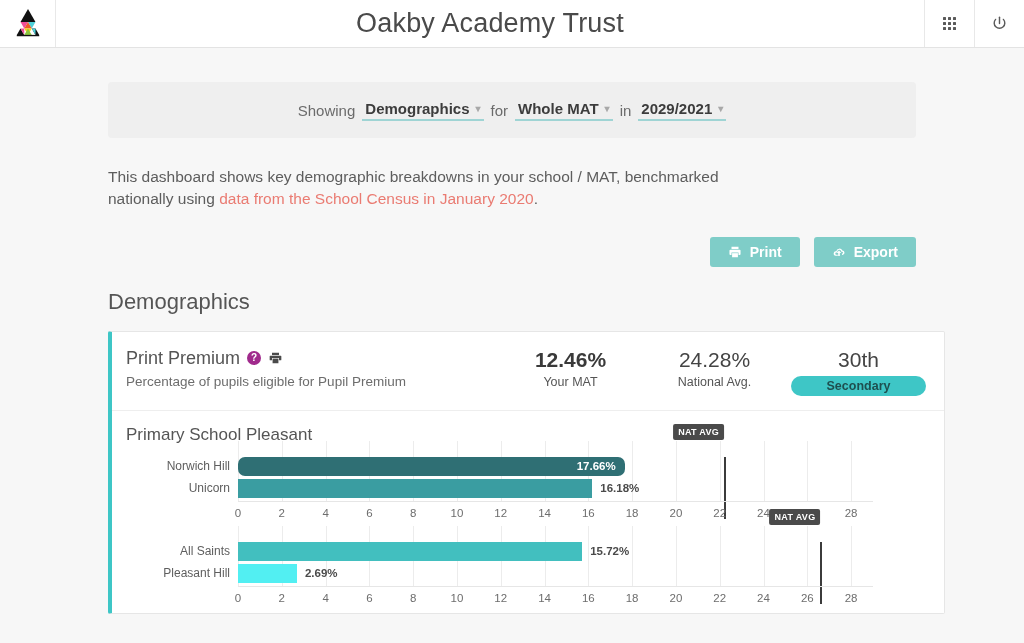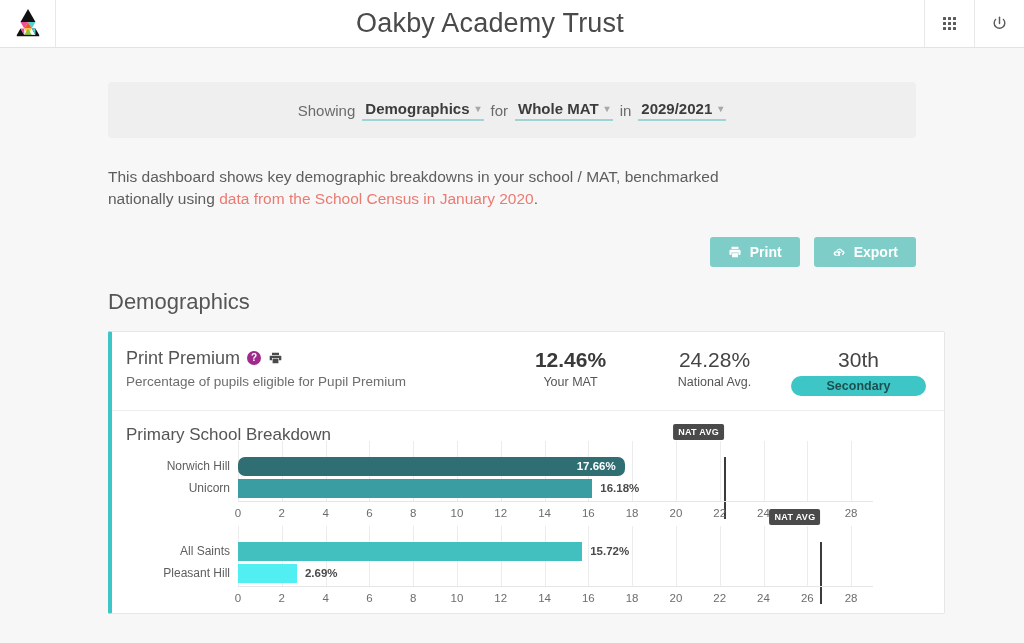--- a/index.html
+++ b/index.html
@@ -280,21 +280,21 @@
           <div class="stat-lbl">National Avg.</div>
         </div>
         <div class="stat">
           <div class="stat-val">30th</div>
           <div class="pct-badge">Secondary</div>
         </div>
       </div>
     </div>
 
     <div class="chart-block">
-      <div class="chart-title">Primary School Breakdown</div>
+      <div class="chart-title">Primary School Pleasant</div>
       <div class="chart-area" id="chart0">
           <div class="plot">
             <div class="gridlines">
               <div class="gl" style="left: 0%;"></div>
               <div class="gl" style="left: 6.89655%;"></div>
               <div class="gl" style="left: 13.7931%;"></div>
               <div class="gl" style="left: 20.6897%;"></div>
               <div class="gl" style="left: 27.5862%;"></div>
               <div class="gl" style="left: 34.4828%;"></div>
               <div class="gl" style="left: 41.3793%;"></div>

